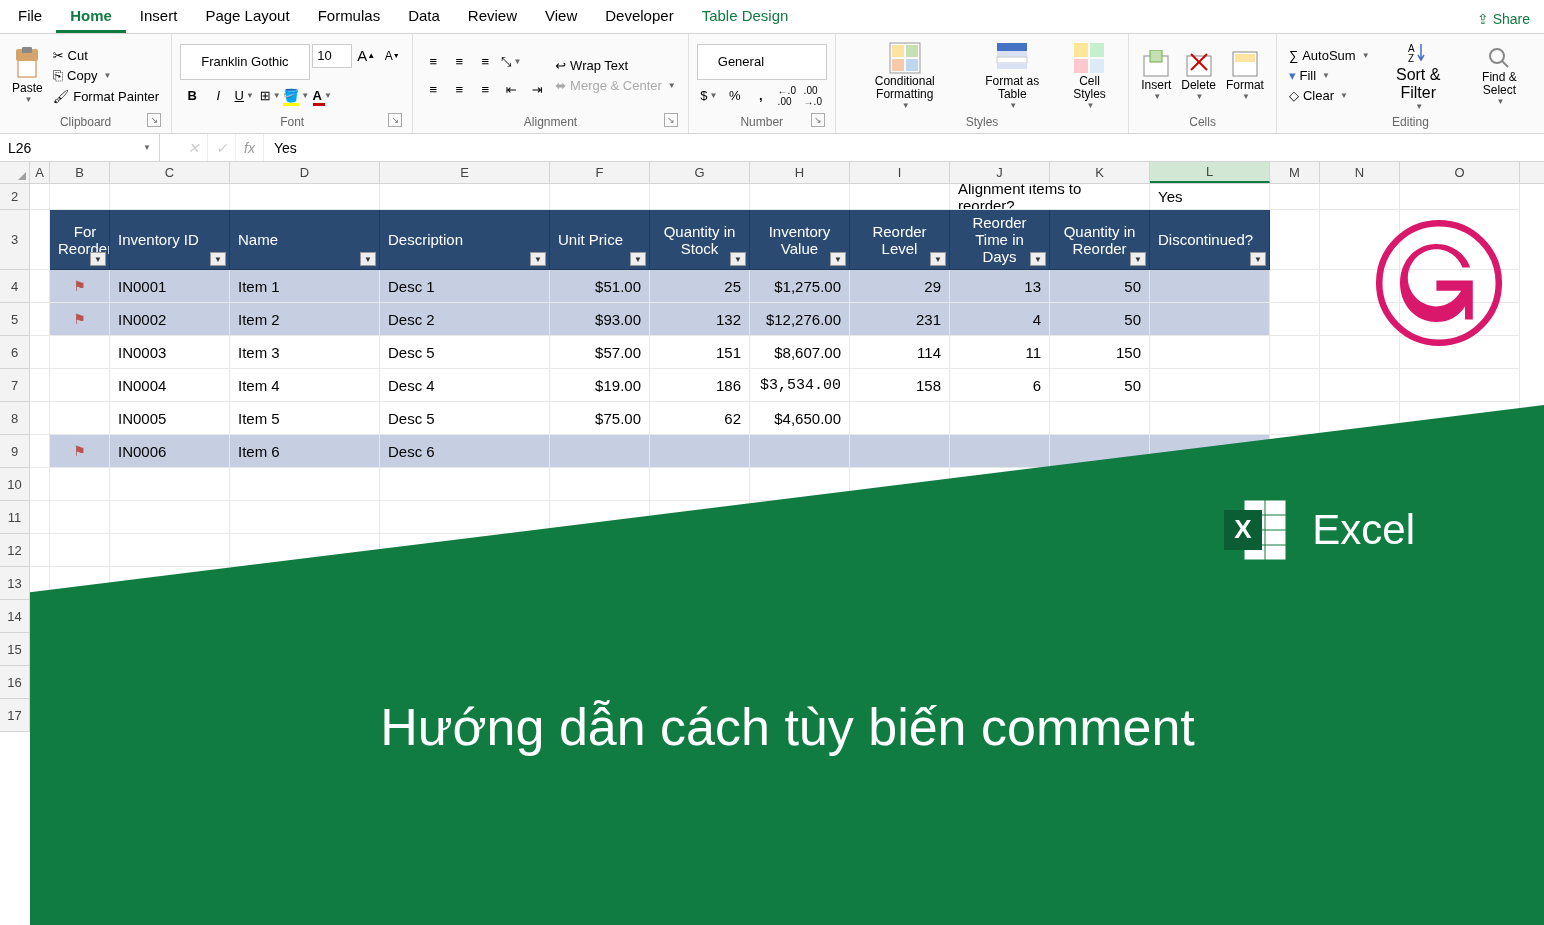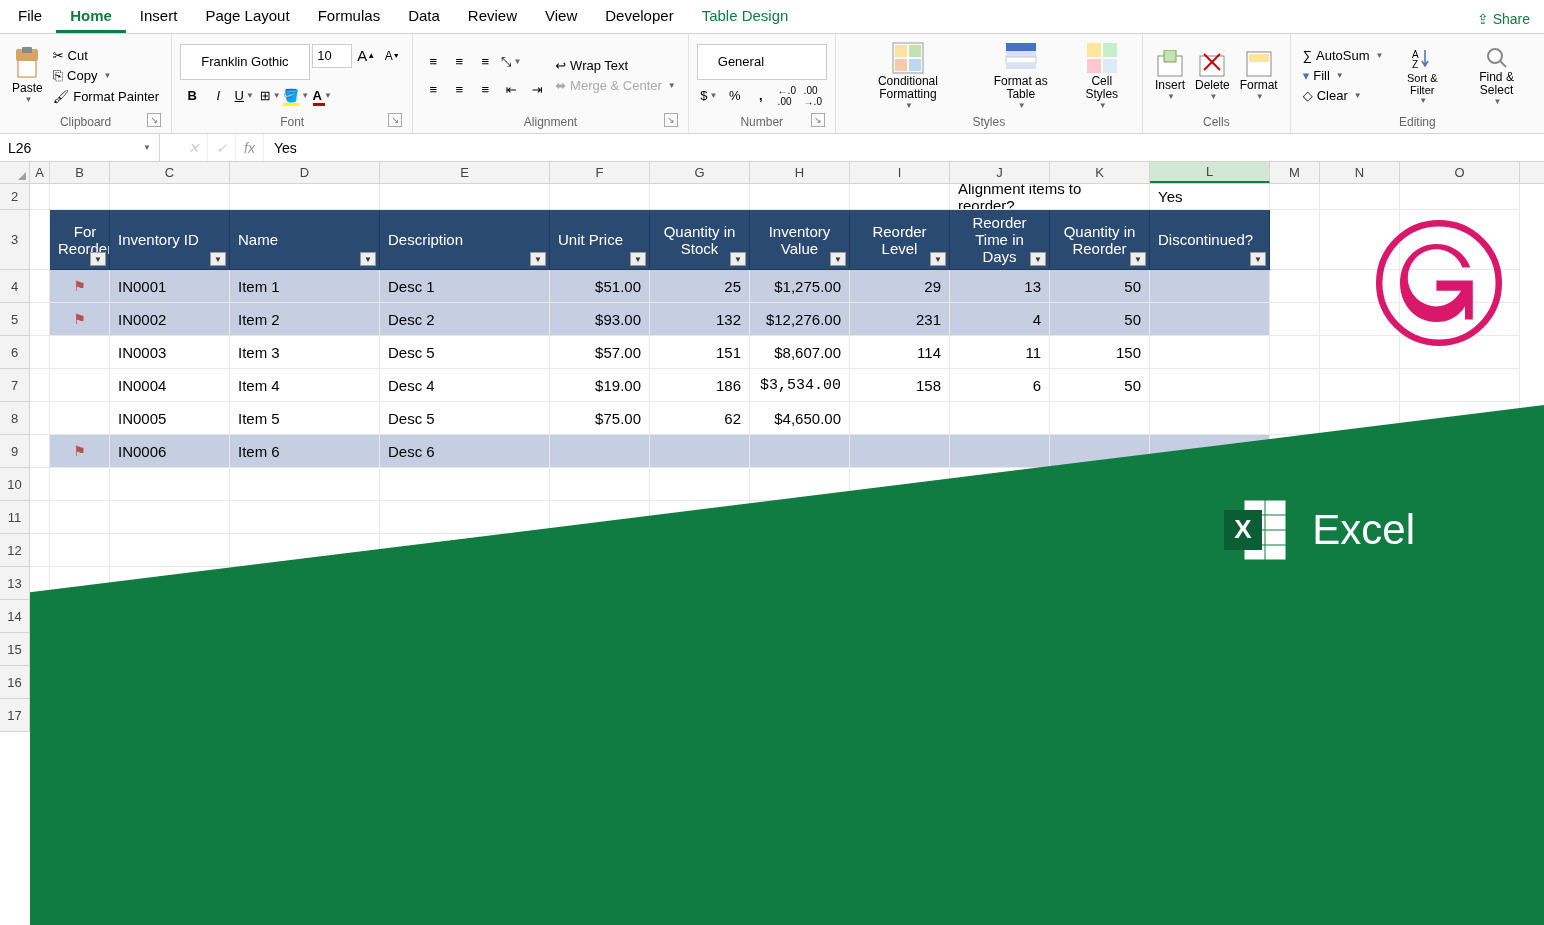--- a/index.html
+++ b/index.html
@@ -288,21 +288,21 @@
             <span>Clear</span>
             <span class="drop">▼</span>
           </div>
       </div>
       <div class="group-btn">
         <svg width="26" height="26">
             <text x="3" y="12" font-size="10">A</text>
             <text x="3" y="22" font-size="10">Z</text>
             <path d="M16 4v16m-3-5l3 5 3-5" stroke="#4472c4" fill="none" stroke-width="1.5"></path>
           </svg>
-        <span style="font-size:11px;line-height:1.1;text-align:center">Sort &amp; Filter</span>
+        <span style="font-size:16px;line-height:1.1;text-align:center">Sort &amp; Filter</span>
           <span class="drop">▼</span>
       </div>
       <div class="group-btn">
         <svg width="26" height="26">
             <circle cx="11" cy="11" r="7" fill="none" stroke="#888" stroke-width="2"></circle>
             <line x1="16" y1="16" x2="22" y2="22" stroke="#888" stroke-width="2"></line>
           </svg>
         <span style="font-size:12px;line-height:1.1;text-align:center">Find &amp; Select</span>
           <span class="drop">▼</span>
       </div>
@@ -689,14 +689,15 @@
       <line x1="22" y1="20" x2="64" y2="20" stroke="#107c41"></line>
         <line x1="22" y1="35" x2="64" y2="35" stroke="#107c41"></line>
         <line x1="22" y1="50" x2="64" y2="50" stroke="#107c41"></line>
       <line x1="43" y1="5" x2="43" y2="65" stroke="#107c41"></line>
       <rect x="2" y="15" width="38" height="40" fill="#0b5e33"></rect>
       <text x="21" y="43" text-anchor="middle" fill="#fff" font-size="26" font-weight="bold" font-family="Arial">X</text>
     </svg>
     <span class="excel-logo-text">Excel</span>
   </div>
   <div class="overlay-title">
+    <div>Hướng dẫn cách tùy biến comment</div>
   </div>
 </div>
 
 </body></html>

